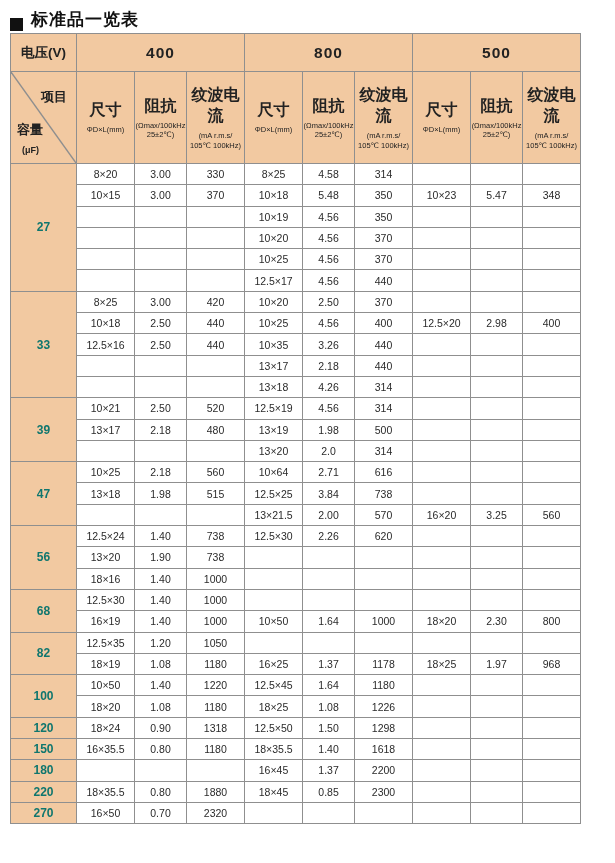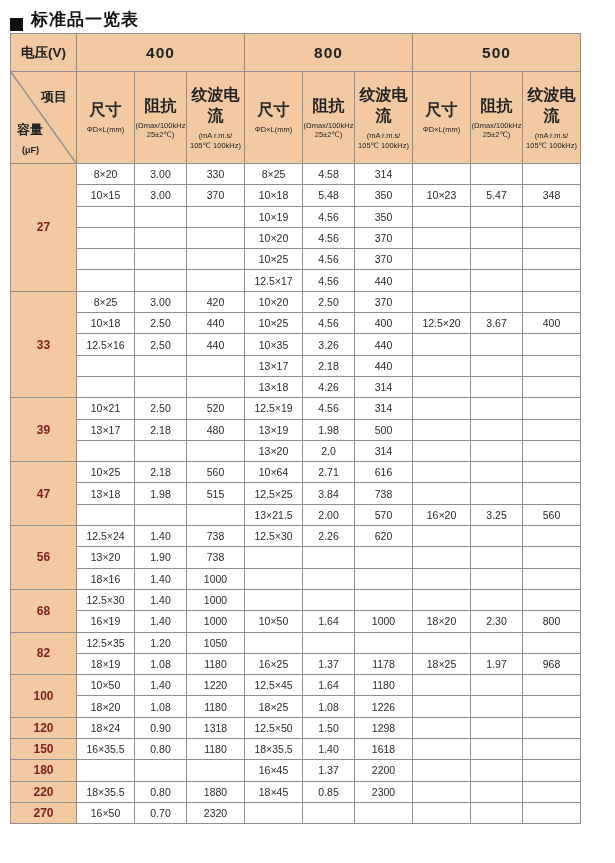--- a/index.html
+++ b/index.html
@@ -29,21 +29,21 @@
   .diag-cell{position:relative;padding:0;}
   .diag-cell svg{position:absolute;left:0;top:0;width:100%;height:100%;}
   .diag-item{position:absolute;top:16px;right:9px;font-size:13px;font-weight:bold;}
   .diag-cap{position:absolute;left:6px;bottom:24px;font-size:13px;font-weight:bold;}
   .diag-unit{position:absolute;left:11px;bottom:8px;font-size:9px;font-weight:bold;}
   .col-head .main{display:block;font-size:16px;font-weight:bold;margin-bottom:4px;}
   .col-head .sub{display:block;font-size:7.5px;font-weight:normal;line-height:1.25;}
   tbody tr{height:21.3px;}
   tbody td{font-size:10.5px;color:#2a2a2a;border-top:1px solid var(--row-line);
     border-bottom:1px solid var(--row-line);background:#fff;}
-  tbody td.cap{background:var(--header-bg);font-weight:bold;font-size:12px;color:#7f1d1d;}
+  tbody td.cap{background:var(--header-bg);font-weight:bold;font-size:12px;color:#0f766e;}
   tbody tr.group-start td{border-top:1.5px solid var(--group-line);}
 </style>
 </head>
 <body>
 
 <div class="page">
 
   <div class="title-bar">
     <span class="title-square"></span>
     <span class="title-text">标准品一览表</span>
@@ -203,21 +203,21 @@
           <td></td>
         </tr>
         <tr>
           <td>10×18</td>
           <td>2.50</td>
           <td>440</td>
           <td>10×25</td>
           <td>4.56</td>
           <td>400</td>
           <td>12.5×20</td>
-          <td>3.67</td>
+          <td>2.98</td>
           <td>400</td>
         </tr>
         <tr>
           <td>12.5×16</td>
           <td>2.50</td>
           <td>440</td>
           <td>10×35</td>
           <td>3.26</td>
           <td>440</td>
           <td></td>

